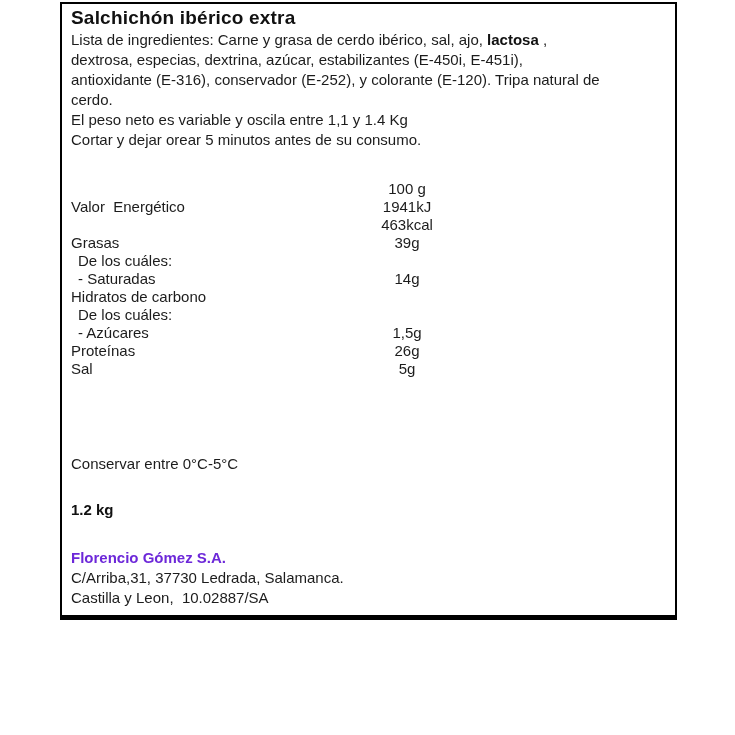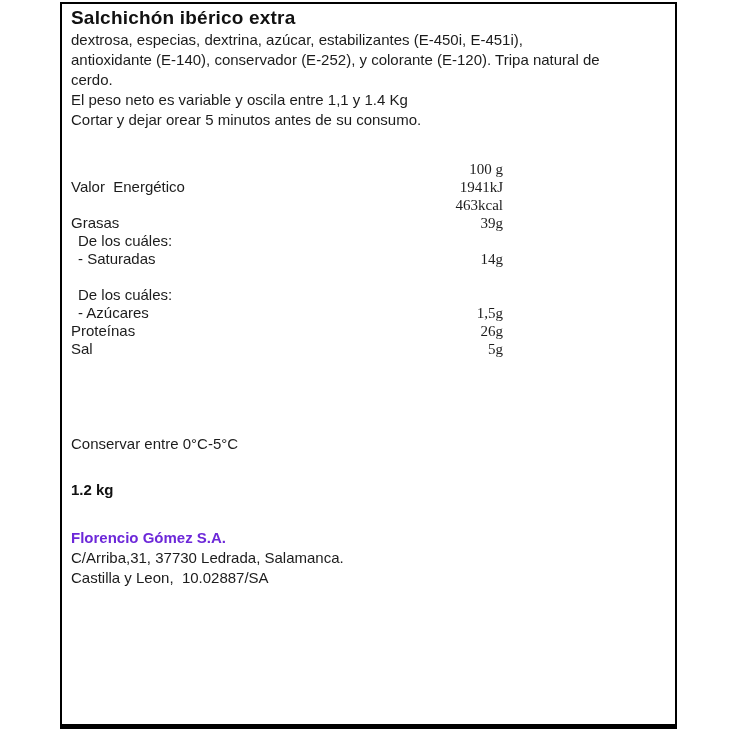--- a/index.html
+++ b/index.html
@@ -2,64 +2,65 @@
 <html><head>
 <meta charset="utf-8">
 <style>
   html,body{margin:0;padding:0;}
   body{
     width:735px;height:735px;position:relative;background:#ffffff;
     font-family:"Liberation Sans","DejaVu Sans",sans-serif;color:#1c1c1c;
     -webkit-font-smoothing:antialiased;
   }
   .frame{
-    position:absolute;left:60px;top:2px;width:617px;height:727px;
+    position:absolute;left:60px;top:2px;width:617px;height:618px;
     border:2px solid #000;border-bottom-width:5px;box-sizing:border-box;
     padding:2px 8px 0 9px;overflow:hidden;background:#fff;
   }
   .title{font-size:19px;font-weight:bold;line-height:24px;letter-spacing:.2px;color:#111;}
   .body-line{font-size:15px;line-height:20px;white-space:nowrap;}
   .bold{font-weight:bold;color:#111;}
   .ref{margin-top:23px;margin-left:118px;width:432px;text-align:center;}
   .ref .body-line{white-space:normal;}
   .ntable{margin-top:30px;font-size:15px;}
   .nrow{position:relative;height:18px;line-height:18px;}
   .nlabel{white-space:pre;}
   .nrow.indent .nlabel{padding-left:7px;}
-  .nvalue{position:absolute;left:272px;top:0;width:160px;text-align:right;white-space:pre;font-family:Liberation Serif, serif;}
+  .nvalue{position:absolute;left:256px;top:0;width:160px;text-align:center;white-space:pre;}
   .storage{margin-top:76px;}
   .netweight{margin-top:26px;font-weight:bold;color:#111;}
   .maker{margin-top:28px;}
   .maker .name{font-weight:bold;color:#6d28d9;}
 </style>
 </head>
 <body>
 
 <div class="frame">
 
   <div class="title">Salchichón ibérico extra</div>
 
   <div class="ingredients">
+    <div class="body-line"><span>Lista de ingredientes: Carne y grasa de cerdo ibérico, sal, ajo, </span><span class="bold">lactosa</span><span> ,</span></div>
     <div class="body-line"><span>dextrosa, especias, dextrina, azúcar, estabilizantes (E-450i, E-451i),</span></div>
-    <div class="body-line"><span>antioxidante (E-140), conservador (E-252), y colorante (E-120). Tripa natural de</span></div>
+    <div class="body-line"><span>antioxidante (E-316), conservador (E-252), y colorante (E-120). Tripa natural de</span></div>
     <div class="body-line"><span>cerdo.</span></div>
   </div>
 
   <div class="body-line">El peso neto es variable y oscila entre 1,1 y 1.4 Kg</div>
   <div class="body-line">Cortar y dejar orear 5 minutos antes de su consumo.</div>
 
 
   <div class="ntable">
     <div class="nrow"><span class="nlabel"></span><span class="nvalue">100 g</span></div>
     <div class="nrow"><span class="nlabel">Valor  Energético</span><span class="nvalue">1941kJ</span></div>
     <div class="nrow"><span class="nlabel"></span><span class="nvalue">463kcal</span></div>
     <div class="nrow"><span class="nlabel">Grasas</span><span class="nvalue">39g</span></div>
     <div class="nrow indent"><span class="nlabel">De los cuáles:</span><span class="nvalue"></span></div>
     <div class="nrow indent"><span class="nlabel">- Saturadas</span><span class="nvalue">14g</span></div>
-    <div class="nrow"></div>
+    <div class="nrow"><span class="nlabel">Hidratos de carbono</span></div>
     <div class="nrow indent"><span class="nlabel">De los cuáles:</span><span class="nvalue"></span></div>
     <div class="nrow indent"><span class="nlabel">- Azúcares</span><span class="nvalue">1,5g</span></div>
     <div class="nrow"><span class="nlabel">Proteínas</span><span class="nvalue">26g</span></div>
     <div class="nrow"><span class="nlabel">Sal</span><span class="nvalue">5g</span></div>
   </div>
 
   <div class="body-line storage">Conservar entre 0°C-5°C</div>
 
   <div class="body-line netweight">1.2 kg</div>
 

